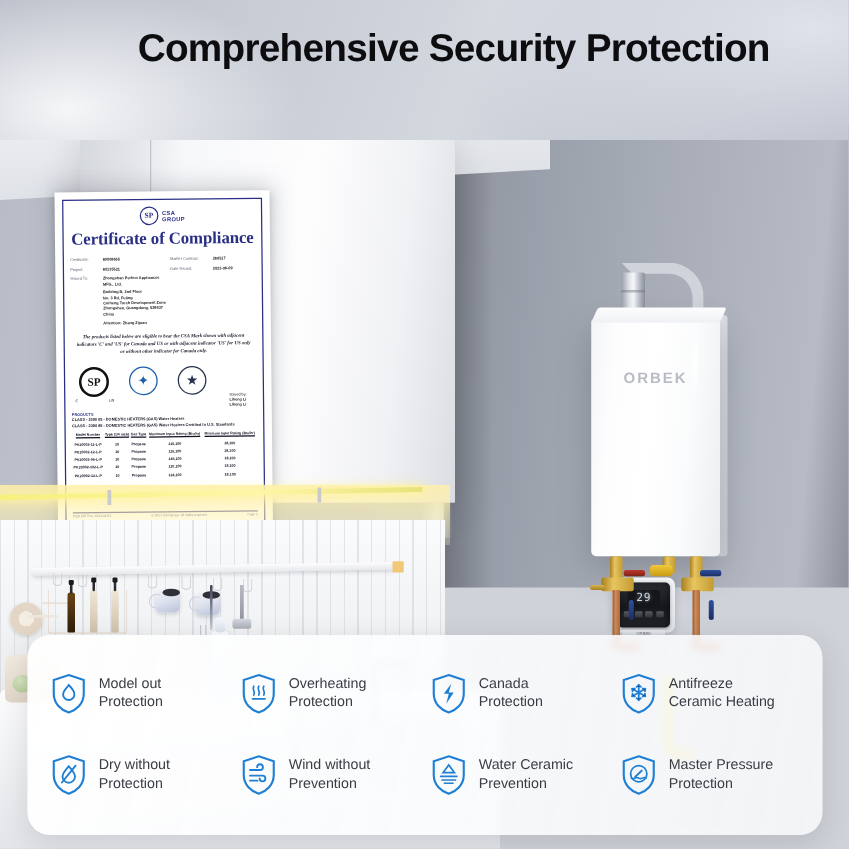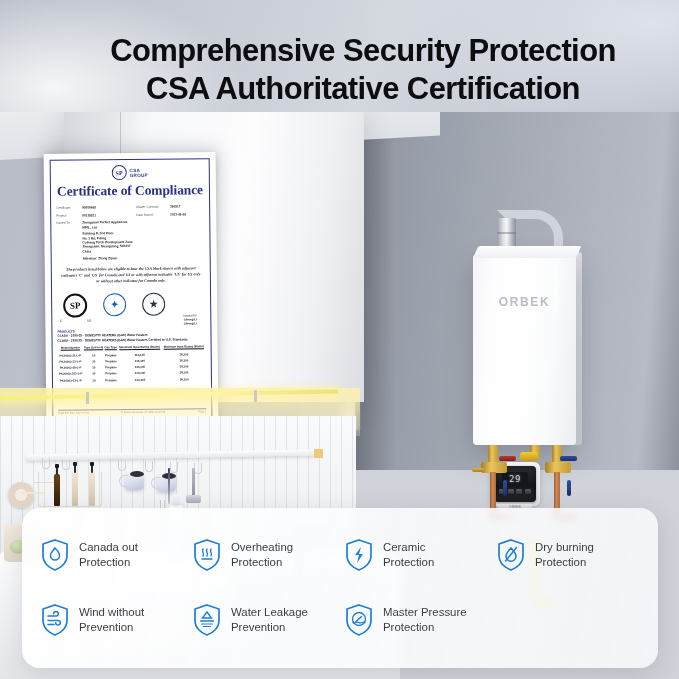--- a/index.html
+++ b/index.html
@@ -13,21 +13,21 @@
   
   .header{
     position:absolute;left:0;top:0;width:679px;height:112px;
     background:
       radial-gradient(ellipse 300px 160px at 8% 78%, rgba(255,255,255,.85) 0%, rgba(255,255,255,0) 62%),
       radial-gradient(ellipse 420px 200px at 96% 20%, rgba(226,230,238,.9) 0%, rgba(226,230,238,0) 70%),
       linear-gradient(110deg,#b9bec9 0%,#c7ccd5 28%,#d3d7de 55%,#c3c8d2 78%,#b3b8c4 100%);
     z-index:6;
   }
   .header h1{
-    margin:12px;position:absolute;left:0;right:0;top:20px;
+    margin:0;position:absolute;left:0;right:0;top:20px;
     text-align:center;color:#0d0d10;
     font-size:31px;line-height:38px;font-weight:bold;
     letter-spacing:-0.6px;
     font-family:"Liberation Sans", sans-serif;
     padding-left:47px;
   }
   .header h1 .l2{display:block;}
 
   
   .scene{position:absolute;left:0;top:100px;width:679px;height:579px;overflow:hidden;}
@@ -321,21 +321,20 @@
   .feat .txt .t2{display:block;}
 </style>
 </head>
 <body>
 
 <div id="stage">
 
   <div class="header">
     <h1>
       <span>Comprehensive Security Protection</span>
-      <span class="l2">CSA Authoritative Certification</span>
     </h1>
   </div>
 
   <div class="scene">
 
     <div class="wall-left"></div>
     <div class="wall-right"></div>
     <div class="wall-right-shadow"></div>
     <div class="corner-glow"></div>
     <div class="ceiling"></div>
@@ -581,21 +580,21 @@
   <div class="feat-card">
 
     <div class="feat">
       <span class="shield">
         <svg viewBox="0 0 30 34" width="30" height="34">
           <path d="M15 2 L27 6 v11 c0 8 -6 13 -12 15 C9 30 3 25 3 17 V6 Z" fill="none" stroke="#1f7fd4" stroke-width="1.7"></path>
           <path d="M15 10 c3 3 4.5 5 4.5 7.5 A4.5 4.5 0 0 1 10.5 17.5 c0-2.5 2-4 4.5-7.5 Z" fill="none" stroke="#1f7fd4" stroke-width="1.5"></path>
         </svg>
       </span>
       <span class="txt">
-        <span>Canada out</span>
+        <span>Model out</span>
         <span class="t2">Protection</span>
       </span>
     </div>
 
     <div class="feat">
       <span class="shield">
         <svg viewBox="0 0 30 34" width="30" height="34">
           <path d="M15 2 L27 6 v11 c0 8 -6 13 -12 15 C9 30 3 25 3 17 V6 Z" fill="none" stroke="#1f7fd4" stroke-width="1.7"></path>
           <path d="M11 11 c-2 3 2 4 0 7 M15 11 c-2 3 2 4 0 7 M19 11 c-2 3 2 4 0 7" fill="none" stroke="#1f7fd4" stroke-width="1.4" stroke-linecap="round"></path>
           <path d="M10 21 h10" stroke="#1f7fd4" stroke-width="1.4" stroke-linecap="round"></path>
@@ -608,36 +607,53 @@
     </div>
 
     <div class="feat">
       <span class="shield">
         <svg viewBox="0 0 30 34" width="30" height="34">
           <path d="M15 2 L27 6 v11 c0 8 -6 13 -12 15 C9 30 3 25 3 17 V6 Z" fill="none" stroke="#1f7fd4" stroke-width="1.7"></path>
           <path d="M17 9 l-6 8 h4 l-2 8 6 -9 h-4 Z" fill="#1f7fd4"></path>
         </svg>
       </span>
       <span class="txt">
-        <span>Ceramic</span>
+        <span>Canada</span>
         <span class="t2">Protection</span>
       </span>
     </div>
 
+    <div class="feat">
+      <span class="shield">
+        <svg viewBox="0 0 30 34" width="30" height="34">
+          <path d="M15 2 L27 6 v11 c0 8 -6 13 -12 15 C9 30 3 25 3 17 V6 Z" fill="none" stroke="#1f7fd4" stroke-width="1.7"></path>
+          <g stroke="#1f7fd4" stroke-width="1.4" stroke-linecap="round">
+            <path d="M15 10 v12 M9.8 13 l10.4 6 M20.2 13 l-10.4 6"></path>
+            <path d="M13.3 11.5 L15 10 l1.7 1.5 M13.3 20.5 L15 22 l1.7 -1.5"></path>
+            <path d="M10 15.1 l-0.2 -2.1 2.1 -0.2 M20 16.9 l0.2 2.1 -2.1 0.2"></path>
+            <path d="M20 15.1 l0.2 -2.1 -2.1 -0.2 M10 16.9 l-0.2 2.1 2.1 0.2"></path>
+          </g>
+        </svg>
+      </span>
+      <span class="txt">
+        <span>Antifreeze</span>
+        <span class="t2">Ceramic Heating</span>
+      </span>
+    </div>
 
     <div class="feat">
       <span class="shield">
         <svg viewBox="0 0 30 34" width="30" height="34">
           <path d="M15 2 L27 6 v11 c0 8 -6 13 -12 15 C9 30 3 25 3 17 V6 Z" fill="none" stroke="#1f7fd4" stroke-width="1.7"></path>
           <path d="M15 10 c3.2 3.6 5 5.6 5 8.2 A5 5 0 0 1 10 18.2 c0-2.6 1.8-4.6 5-8.2 Z" fill="none" stroke="#1f7fd4" stroke-width="1.5"></path>
           <path d="M9.5 23 L20.5 9.5" stroke="#1f7fd4" stroke-width="1.5" stroke-linecap="round"></path>
         </svg>
       </span>
       <span class="txt">
-        <span>Dry burning</span>
+        <span>Dry without</span>
         <span class="t2">Protection</span>
       </span>
     </div>
 
     <div class="feat">
       <span class="shield">
         <svg viewBox="0 0 30 34" width="30" height="34">
           <path d="M15 2 L27 6 v11 c0 8 -6 13 -12 15 C9 30 3 25 3 17 V6 Z" fill="none" stroke="#1f7fd4" stroke-width="1.7"></path>
           <g fill="none" stroke="#1f7fd4" stroke-width="1.5" stroke-linecap="round">
             <path d="M8 13 h8 a2.3 2.3 0 1 0 -2.3 -2.3"></path>
@@ -655,21 +671,21 @@
     <div class="feat">
       <span class="shield">
         <svg viewBox="0 0 30 34" width="30" height="34">
           <path d="M15 2 L27 6 v11 c0 8 -6 13 -12 15 C9 30 3 25 3 17 V6 Z" fill="none" stroke="#1f7fd4" stroke-width="1.7"></path>
           <path d="M15 9 l4.5 6 h-9 Z" fill="none" stroke="#1f7fd4" stroke-width="1.4"></path>
           <path d="M8.5 18 h13" stroke="#1f7fd4" stroke-width="1.4" stroke-linecap="round"></path>
           <path d="M9.5 21 h11 M11.5 23.5 h7" stroke="#1f7fd4" stroke-width="1.2" stroke-linecap="round"></path>
         </svg>
       </span>
       <span class="txt">
-        <span>Water Leakage</span>
+        <span>Water Ceramic</span>
         <span class="t2">Prevention</span>
       </span>
     </div>
 
     <div class="feat">
       <span class="shield">
         <svg viewBox="0 0 30 34" width="30" height="34">
           <path d="M15 2 L27 6 v11 c0 8 -6 13 -12 15 C9 30 3 25 3 17 V6 Z" fill="none" stroke="#1f7fd4" stroke-width="1.7"></path>
           <circle cx="15" cy="16" r="6.5" fill="none" stroke="#1f7fd4" stroke-width="1.4"></circle>
           <path d="M12 18.6 l5.5 -5.2" stroke="#1f7fd4" stroke-width="1.4" stroke-linecap="round"></path>

